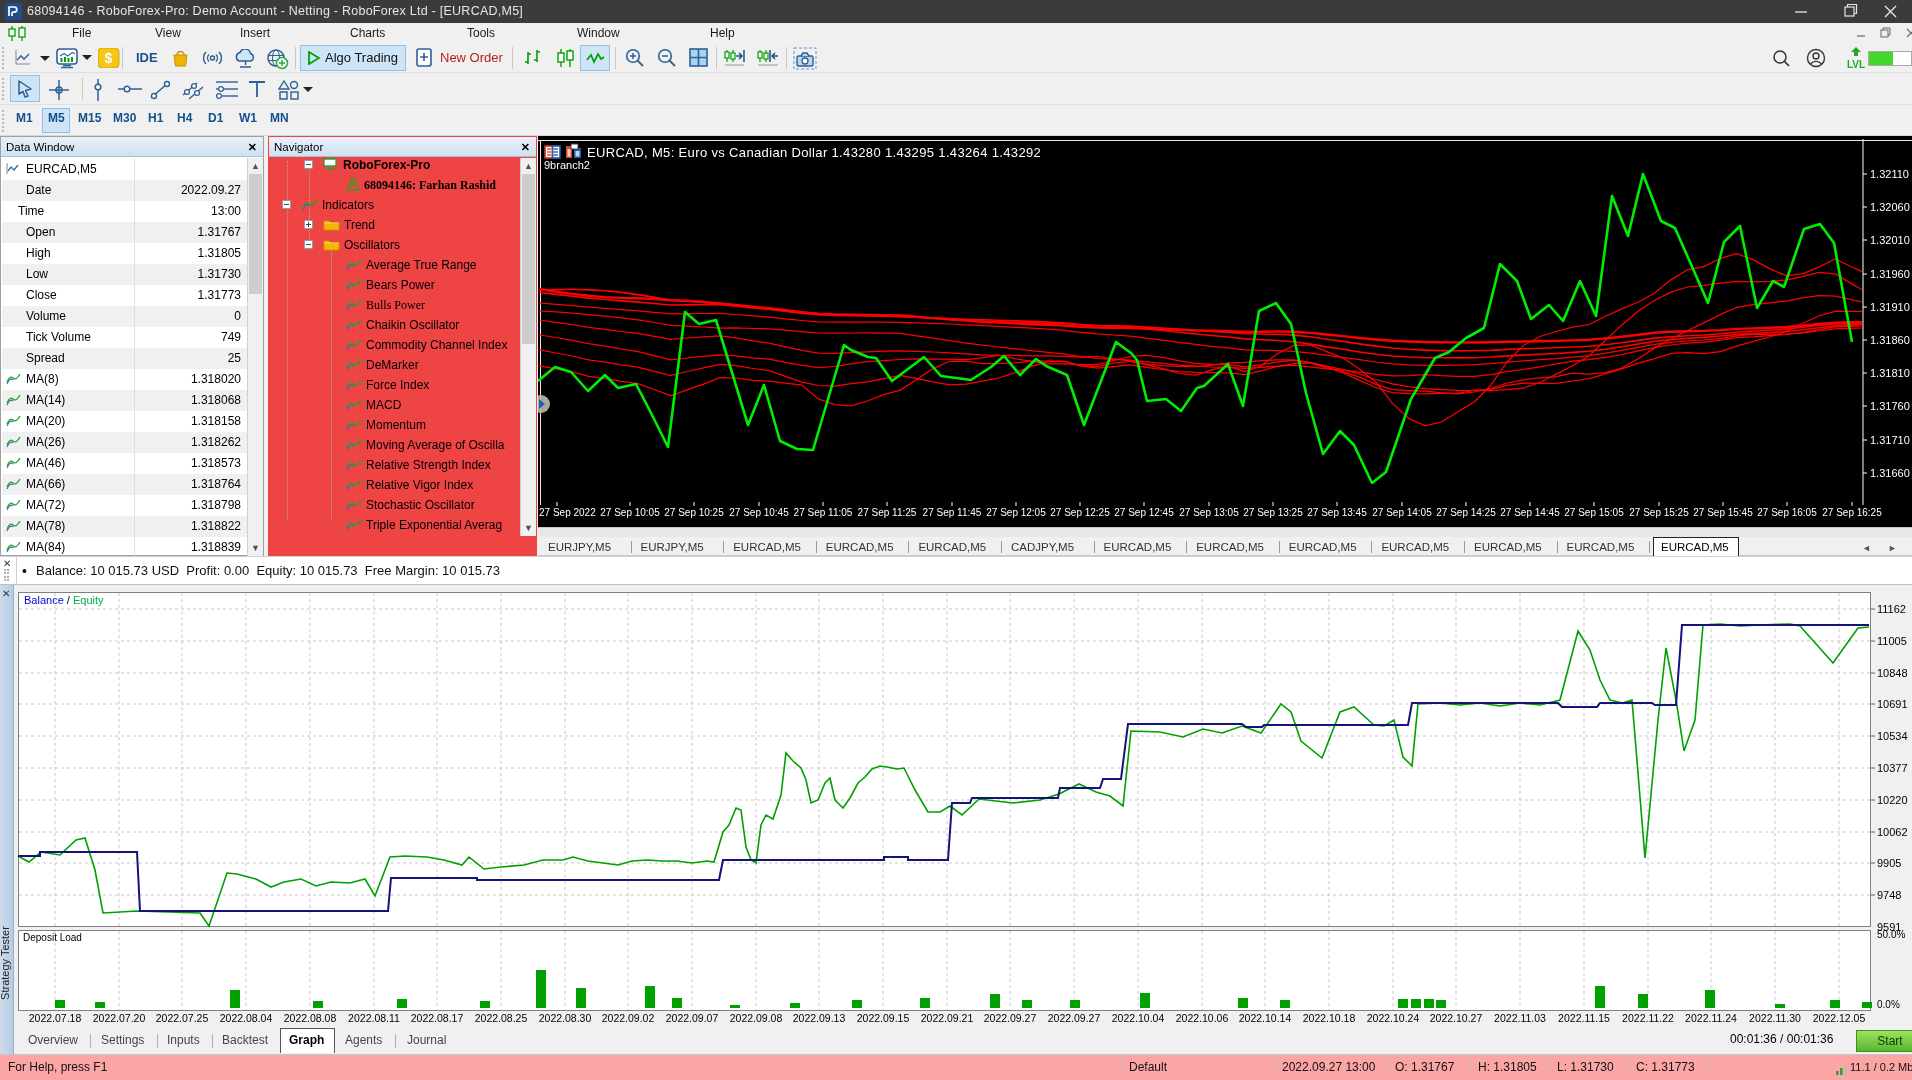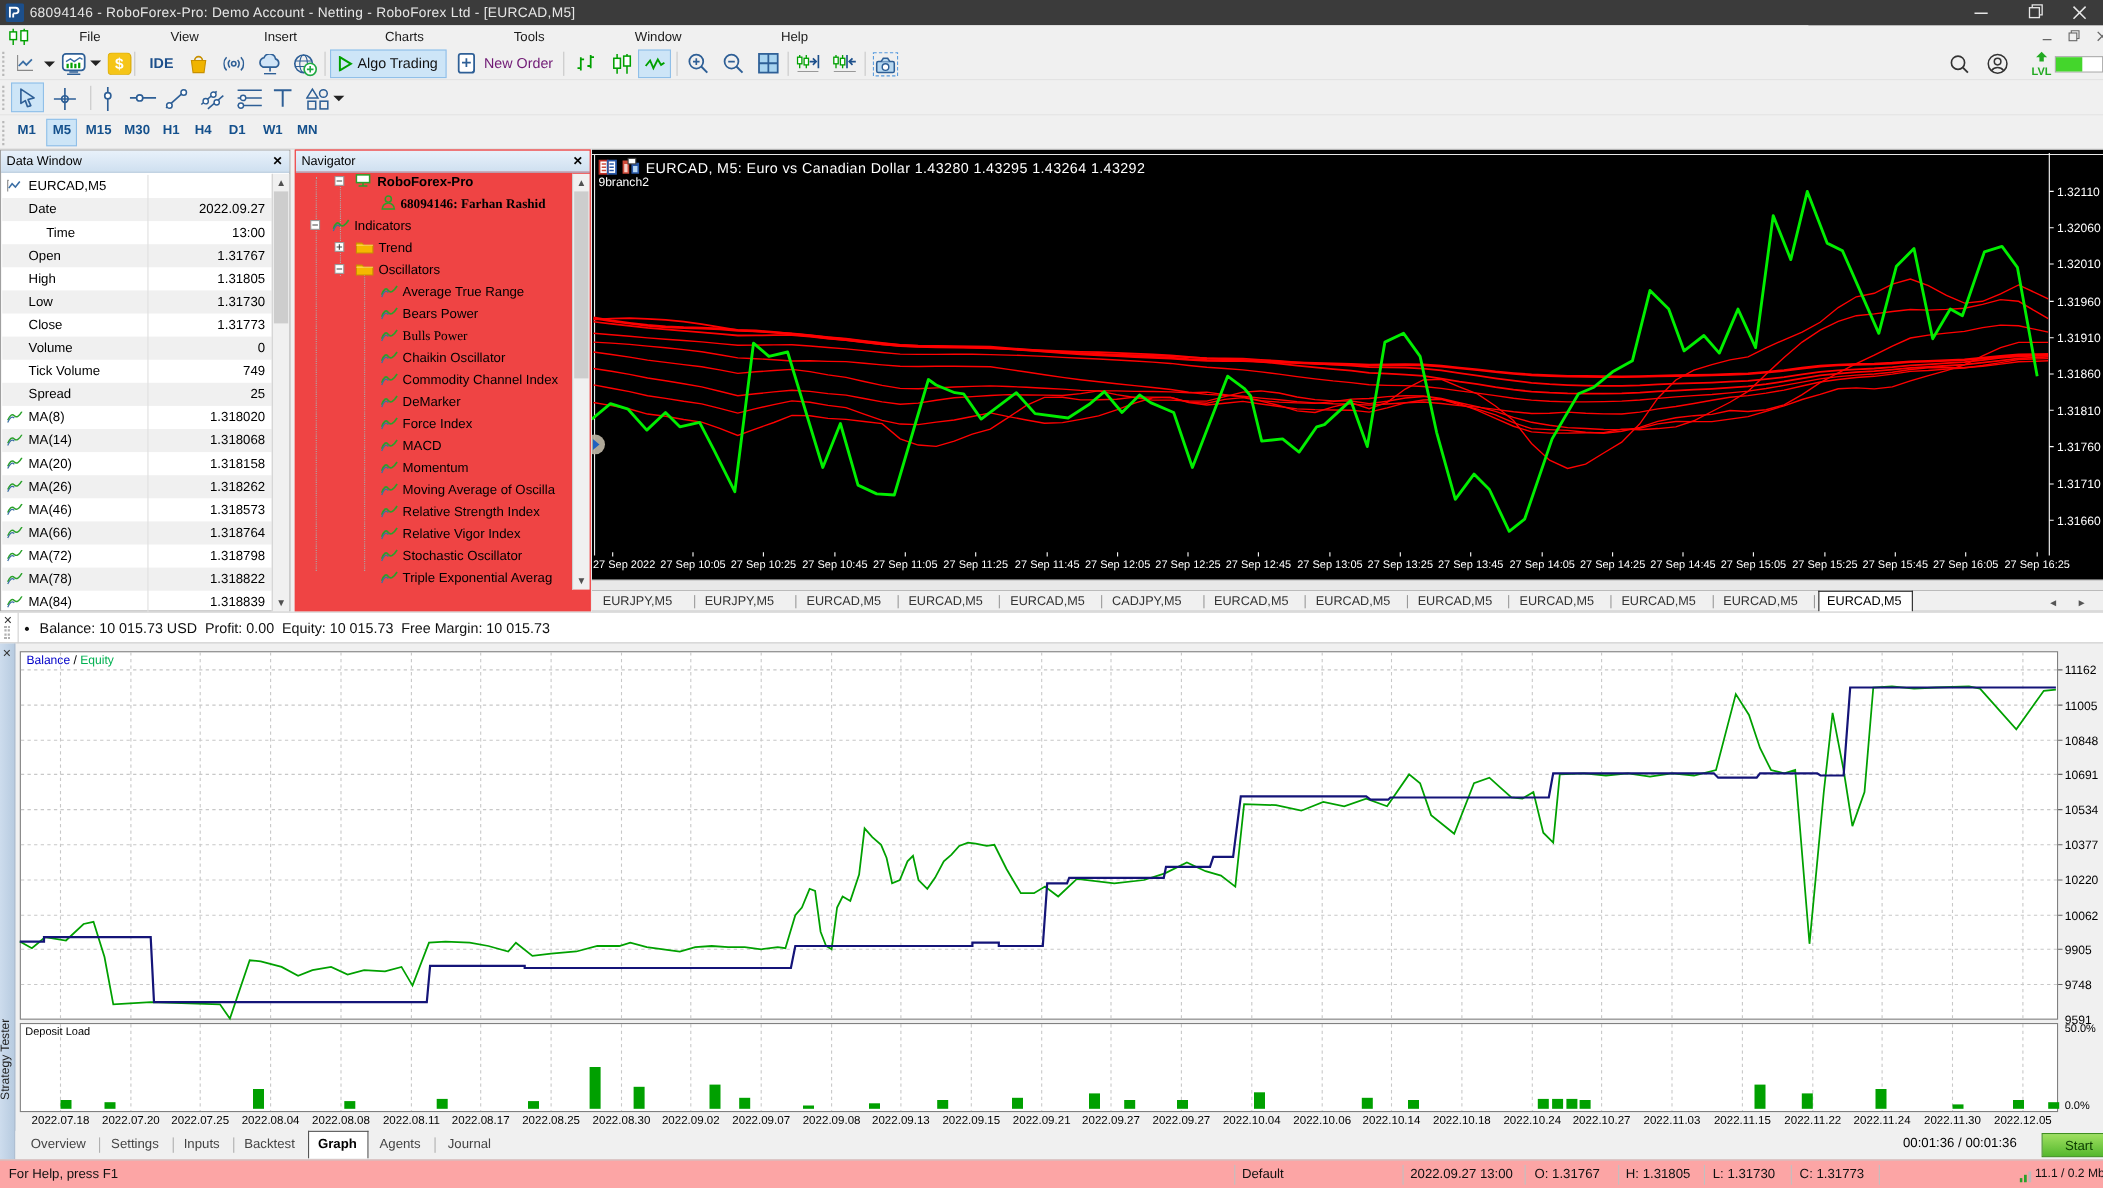--- a/index.html
+++ b/index.html
@@ -109,21 +109,21 @@
     <div class="abs" style="left:300px;top:2px;width:106px;height:26px;background:#cde5f7;border:1px solid #90bfe8"></div>
     <svg class="abs" style="left:307px;top:8px" width="14" height="14">
       <path d="M2 1 L12 7 L2 13 Z" fill="none" stroke="#00a000" stroke-width="1.8"></path>
     </svg>
     <span class="abs" style="left:325px;top:7px;font-size:13px;color:#111">Algo Trading</span>
     <svg class="abs" style="left:415px;top:5px" width="20" height="20">
       <rect x="2" y="1" width="14" height="17" rx="2" fill="#fff" stroke="#2e5f96" stroke-width="1.6"></rect>
       <path d="M9 5 v8 M5 9 h8" stroke="#2e5f96" stroke-width="1.6"></path>
       <path d="M10 18 a5 5 0 0 0 6-6 v6 z" fill="#2e5f96"></path>
     </svg>
-    <span class="abs" style="left:440px;top:7px;font-size:13px;color:#701a75">New Order</span>
+    <span class="abs" style="left:440px;top:7px;font-size:13px;color:#b91c1c">New Order</span>
     <div class="sep" style="left:512px"></div>
     <svg class="abs" style="left:524px;top:6px" width="20" height="18">
       <g stroke="#00a000" stroke-width="1.6">
         <path d="M4 3 v12 M1 13 h3 M4 5 h3"></path>
         <path d="M13 1 v12 M10 11 h3 M13 3 h3"></path>
       </g>
     </svg>
     <svg class="abs" style="left:556px;top:5px" width="20" height="20">
       <g stroke="#00a000" stroke-width="1.4" fill="#fff">
         <line x1="5" y1="1" x2="5" y2="19"></line>
@@ -264,21 +264,21 @@
     <span class="tf" style="left:239px">W1</span>
     <span class="tf" style="left:270px">MN</span>
   </div>
 <div id="datawin" class="abs">
     <div class="phead">Data Window<span style="position:absolute;right:6px;top:0;color:#000;font-weight:700;font-size:11px">✕</span></div>
     <div class="row" style="top:22px"><svg style="position:absolute;left:4px;top:4px" width="14" height="12">
         <path d="M1 11 V1 h1" stroke="#888" fill="none"></path>
         <path d="M2 8 l3-4 3 3 4-5" stroke="#3a6ea5" stroke-width="1.4" fill="none"></path>
       </svg><span style="margin-left:24px">EURCAD,M5</span></div>
     <div class="row rowg" style="top:43px"><span style="margin-left:24px">Date</span><span class="rval">2022.09.27</span></div>
-    <div class="row " style="top:64px"><span style="margin-left:40px">Time</span><span class="rval">13:00</span></div>
+    <div class="row " style="top:64px"><span style="margin-left:16px">Time</span><span class="rval">13:00</span></div>
     <div class="row rowg" style="top:85px"><span style="margin-left:24px">Open</span><span class="rval">1.31767</span></div>
     <div class="row " style="top:106px"><span style="margin-left:24px">High</span><span class="rval">1.31805</span></div>
     <div class="row rowg" style="top:127px"><span style="margin-left:24px">Low</span><span class="rval">1.31730</span></div>
     <div class="row " style="top:148px"><span style="margin-left:24px">Close</span><span class="rval">1.31773</span></div>
     <div class="row rowg" style="top:169px"><span style="margin-left:24px">Volume</span><span class="rval">0</span></div>
     <div class="row " style="top:190px"><span style="margin-left:24px">Tick Volume</span><span class="rval">749</span></div>
     <div class="row rowg" style="top:211px"><span style="margin-left:24px">Spread</span><span class="rval">25</span></div>
     <div class="row " style="top:232px"><svg style="position:absolute;left:4px;top:5px" width="15" height="11">
         <path d="M1 8 q3-7 6-4 t7-4" fill="none" stroke="#2aa12a" stroke-width="1.3"></path>
         <path d="M1 10 q3-7 6-4" fill="none" stroke="#3a6ea5" stroke-width="1.1"></path>

